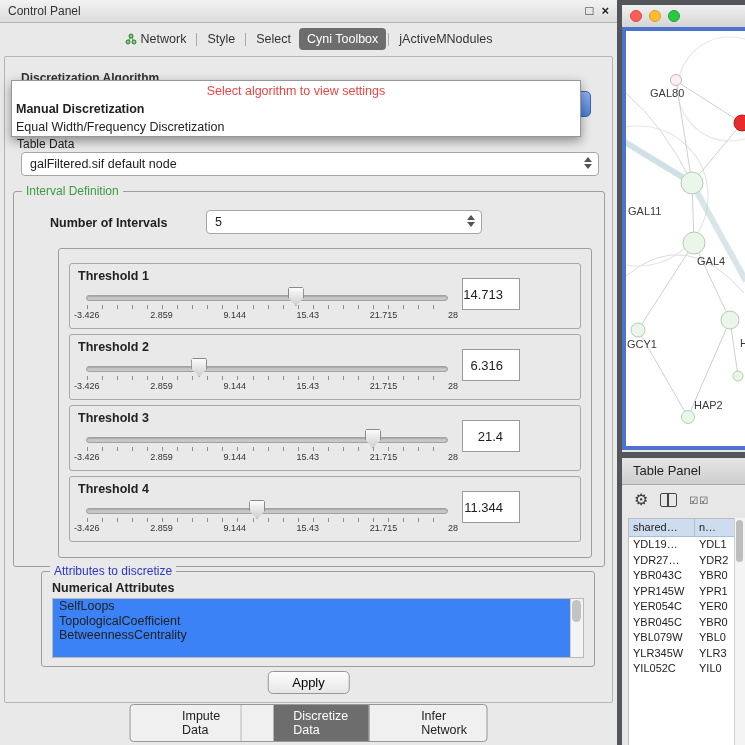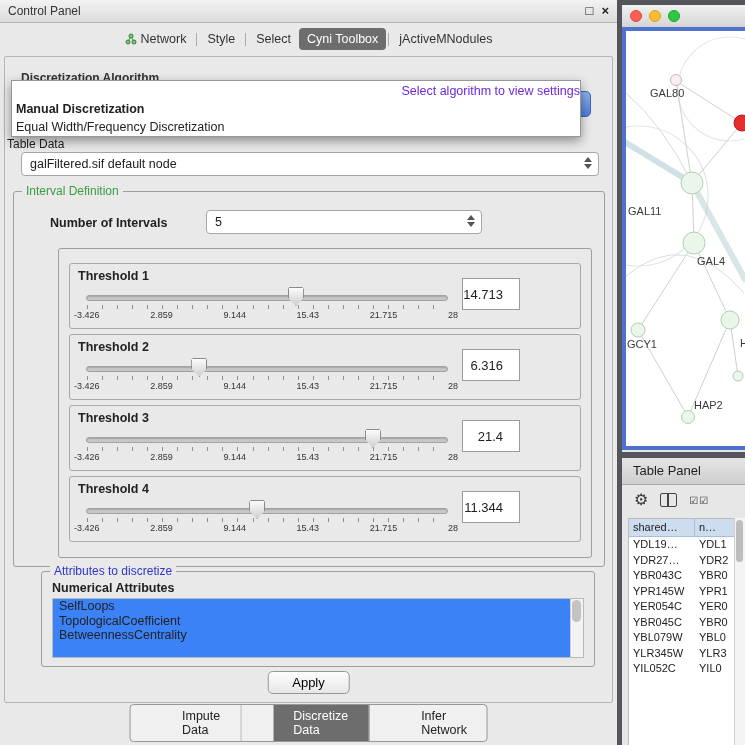--- a/index.html
+++ b/index.html
@@ -23,21 +23,21 @@
   .tabsep{width:1px;height:13px;background:#aaa;margin:0 2px;}
 
   .content-frame{position:absolute;left:4px;top:56px;width:607px;height:645px;border:1px solid #b6b6b6;border-radius:2px;background:#e9e9e9;}
 
   .algo-label{position:absolute;left:16px;top:14px;font-size:12px;font-weight:bold;color:#333;z-index:1;}
   .combo-fragment{position:absolute;left:556px;top:34px;width:28px;height:24px;border-radius:5px;
     background:linear-gradient(#8fb2ec,#4c7fd8);border:1px solid #3c66b6;z-index:2;}
 
   .algo-overlay{position:absolute;left:6px;top:23px;width:568px;z-index:5;background:#fff;
     border:1px solid #979797;box-shadow:0 4px 10px rgba(0,0,0,.4);font-size:12.5px;}
-  .algo-overlay .ph{color:#6d28d9;text-align:right;padding:3px 0 2px;}
+  .algo-overlay .ph{color:#ef4444;text-align:center;padding:3px 0 2px;}
   .algo-overlay .opt{padding:2px 4px;}
   .algo-overlay .opt.first{font-weight:bold;}
 
   .field-label{position:absolute;font-size:12px;color:#222;}
   .combo{position:absolute;height:24px;background:#fff;border:1px solid #a6a6a6;border-radius:4px;
     font-size:12.5px;line-height:22px;padding-left:8px;box-sizing:border-box;}
   .combo .updown{position:absolute;right:6px;top:4px;display:flex;flex-direction:column;gap:2px;align-items:center;}
   .combo .updown i{display:block;width:0;height:0;border-left:4px solid transparent;border-right:4px solid transparent;}
   .combo .updown i.up{border-bottom:5px solid #555;}
   .combo .updown i.down{border-top:5px solid #555;}
@@ -153,21 +153,21 @@
 
     <div class="algo-label">Discretization Algorithm</div>
     <div class="combo-fragment"></div>
 
     <div class="algo-overlay">
       <div class="ph">Select algorithm to view settings</div>
       <div class="opt first">Manual Discretization</div>
       <div class="opt">Equal Width/Frequency Discretization</div>
     </div>
 
-    <div class="field-label" style="left:2px;top:80px;">Table Data</div>
+    <div class="field-label" style="left:12px;top:80px;">Table Data</div>
     <div class="combo" style="left:16px;top:95px;width:578px;">
       <span>galFiltered.sif default node</span>
       <span class="updown">
           <i class="up"></i>
           <i class="down"></i>
         </span>
     </div>
 
     <div class="group" style="left:8px;top:134px;width:590px;height:374px;">
       <span class="gtitle green">Interval Definition</span>

